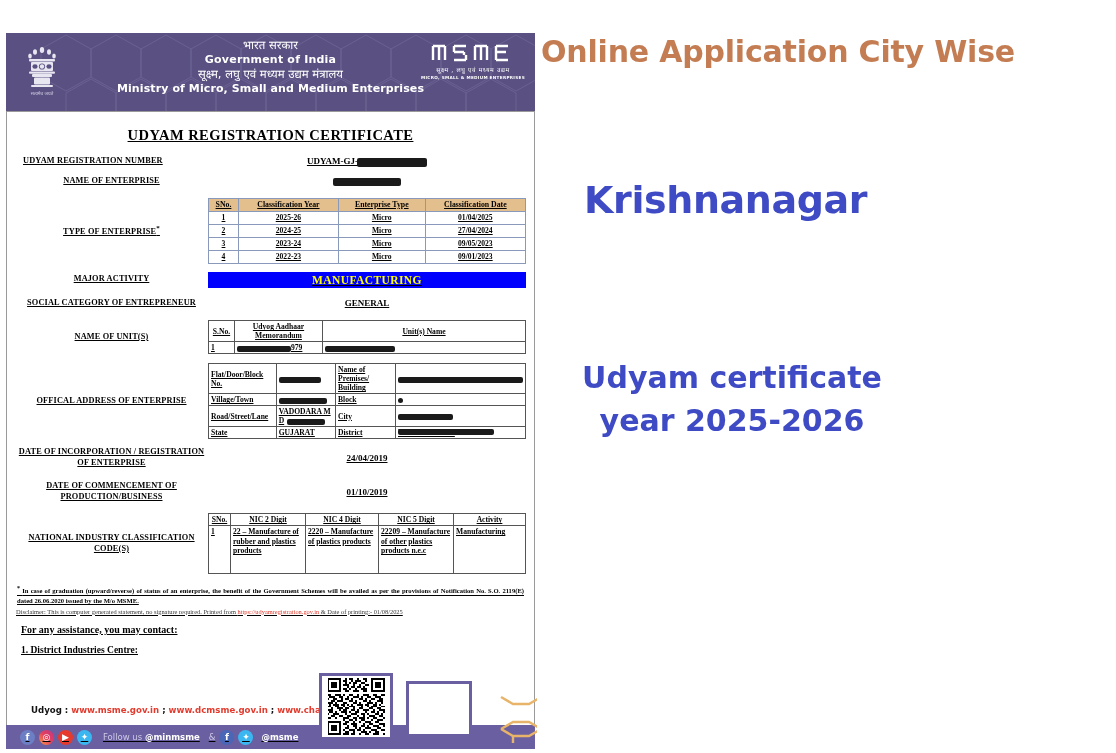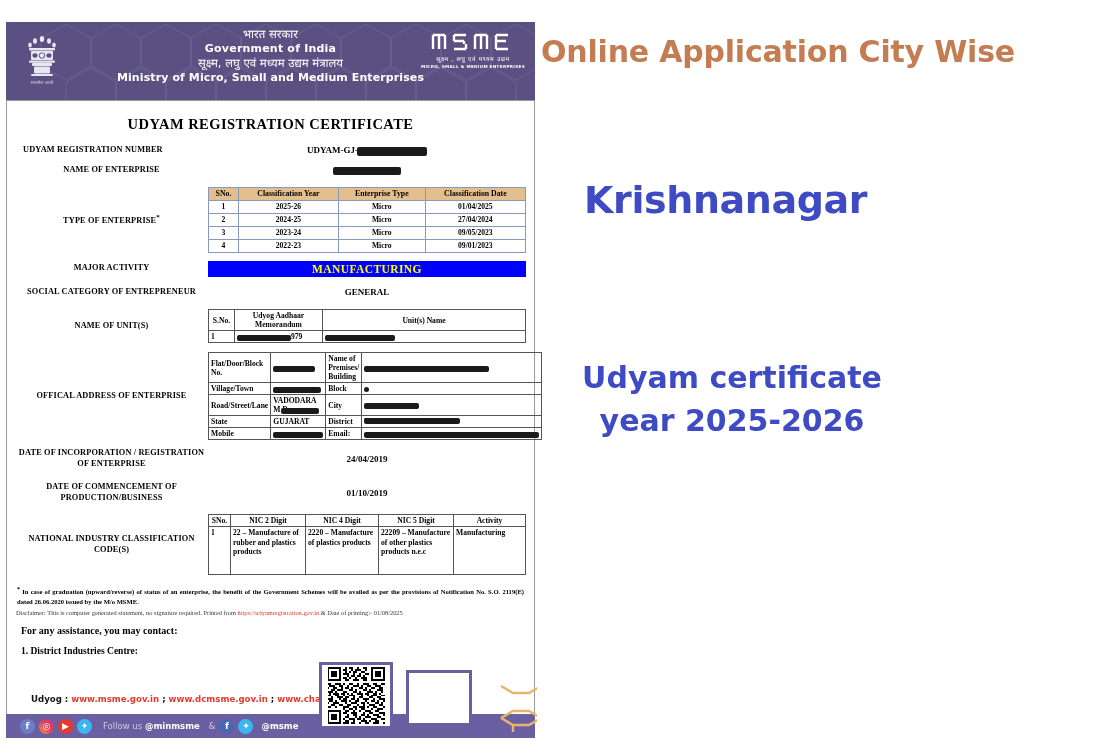--- a/index.html
+++ b/index.html
@@ -10,23 +10,24 @@
     background: #ffffff;
     font-family: "Liberation Serif", serif;
     overflow: hidden;
     position: relative;
   }
 
   
   .doc {
     position: absolute;
     left: 6px;
-    top: 22px;
+    top: 33px;
     width: 529px;
     height: 716px;
+    text-decoration: underline;
   }
 
   
   .masthead {
     position: relative;
     height: 78px;
     background: #5a5182;
     overflow: hidden;
   }
   .hexpattern {
@@ -541,26 +542,20 @@
             <td><span class="redact thin" style="width:55px;"></span></td>
           </tr>
           <tr>
             <td class="k">State</td>
             <td style="font-weight:700;">GUJARAT</td>
             <td class="k">District</td>
             <td style="font-weight:700;position:relative;">
               <span>VADODARA - 45</span>
               <span class="redact thin" style="width:96px;position:absolute;left:2px;top:2px;"></span>
             </td>
-          </tr>
-          <tr>
-            <td class="k">Mobile</td>
-            <td><span class="redact thin" style="width:50px;"></span></td>
-            <td class="k">Email:</td>
-            <td><span class="redact thin" style="width:175px;"></span></td>
           </tr>
         </tbody>
           </table>
       </div>
     </div>
 
     <div class="row" style="margin-bottom:12px;">
       <div class="lbl">DATE OF INCORPORATION / REGISTRATION OF ENTERPRISE</div>
       <div class="val">24/04/2019</div>
     </div>

